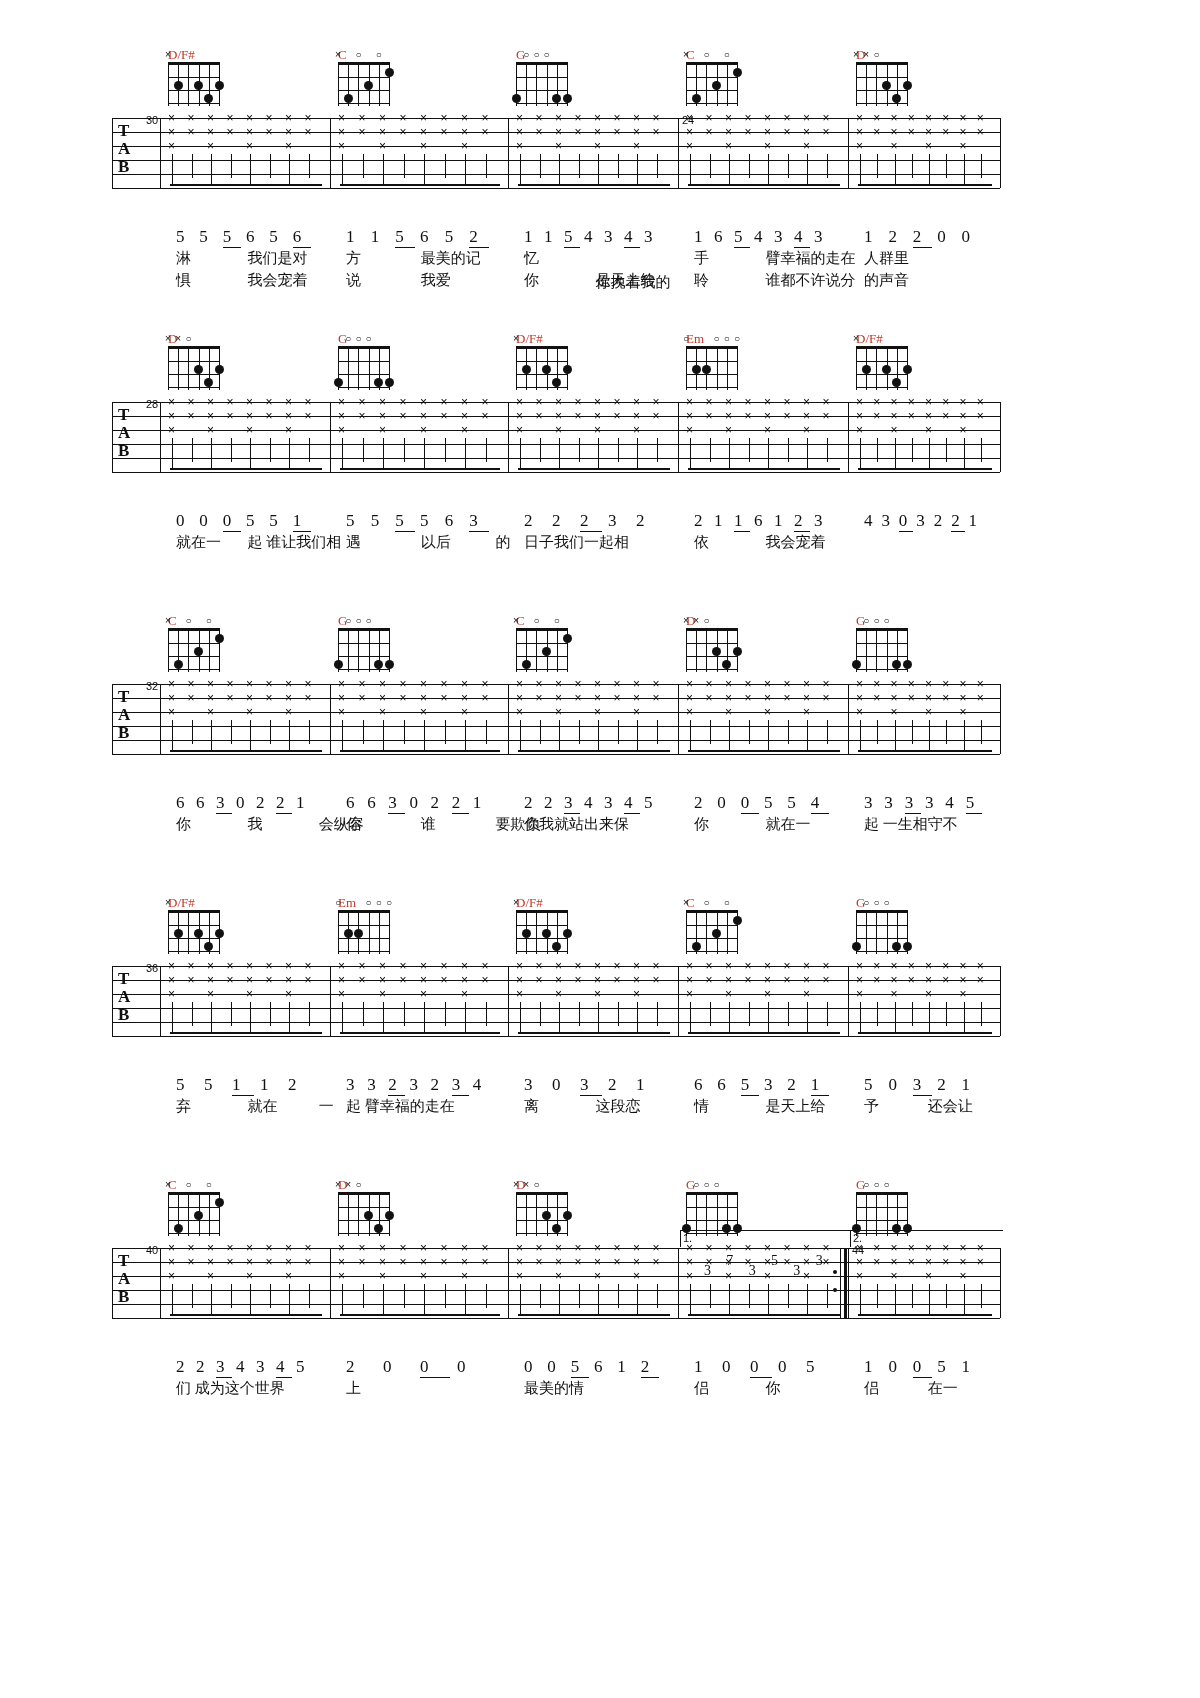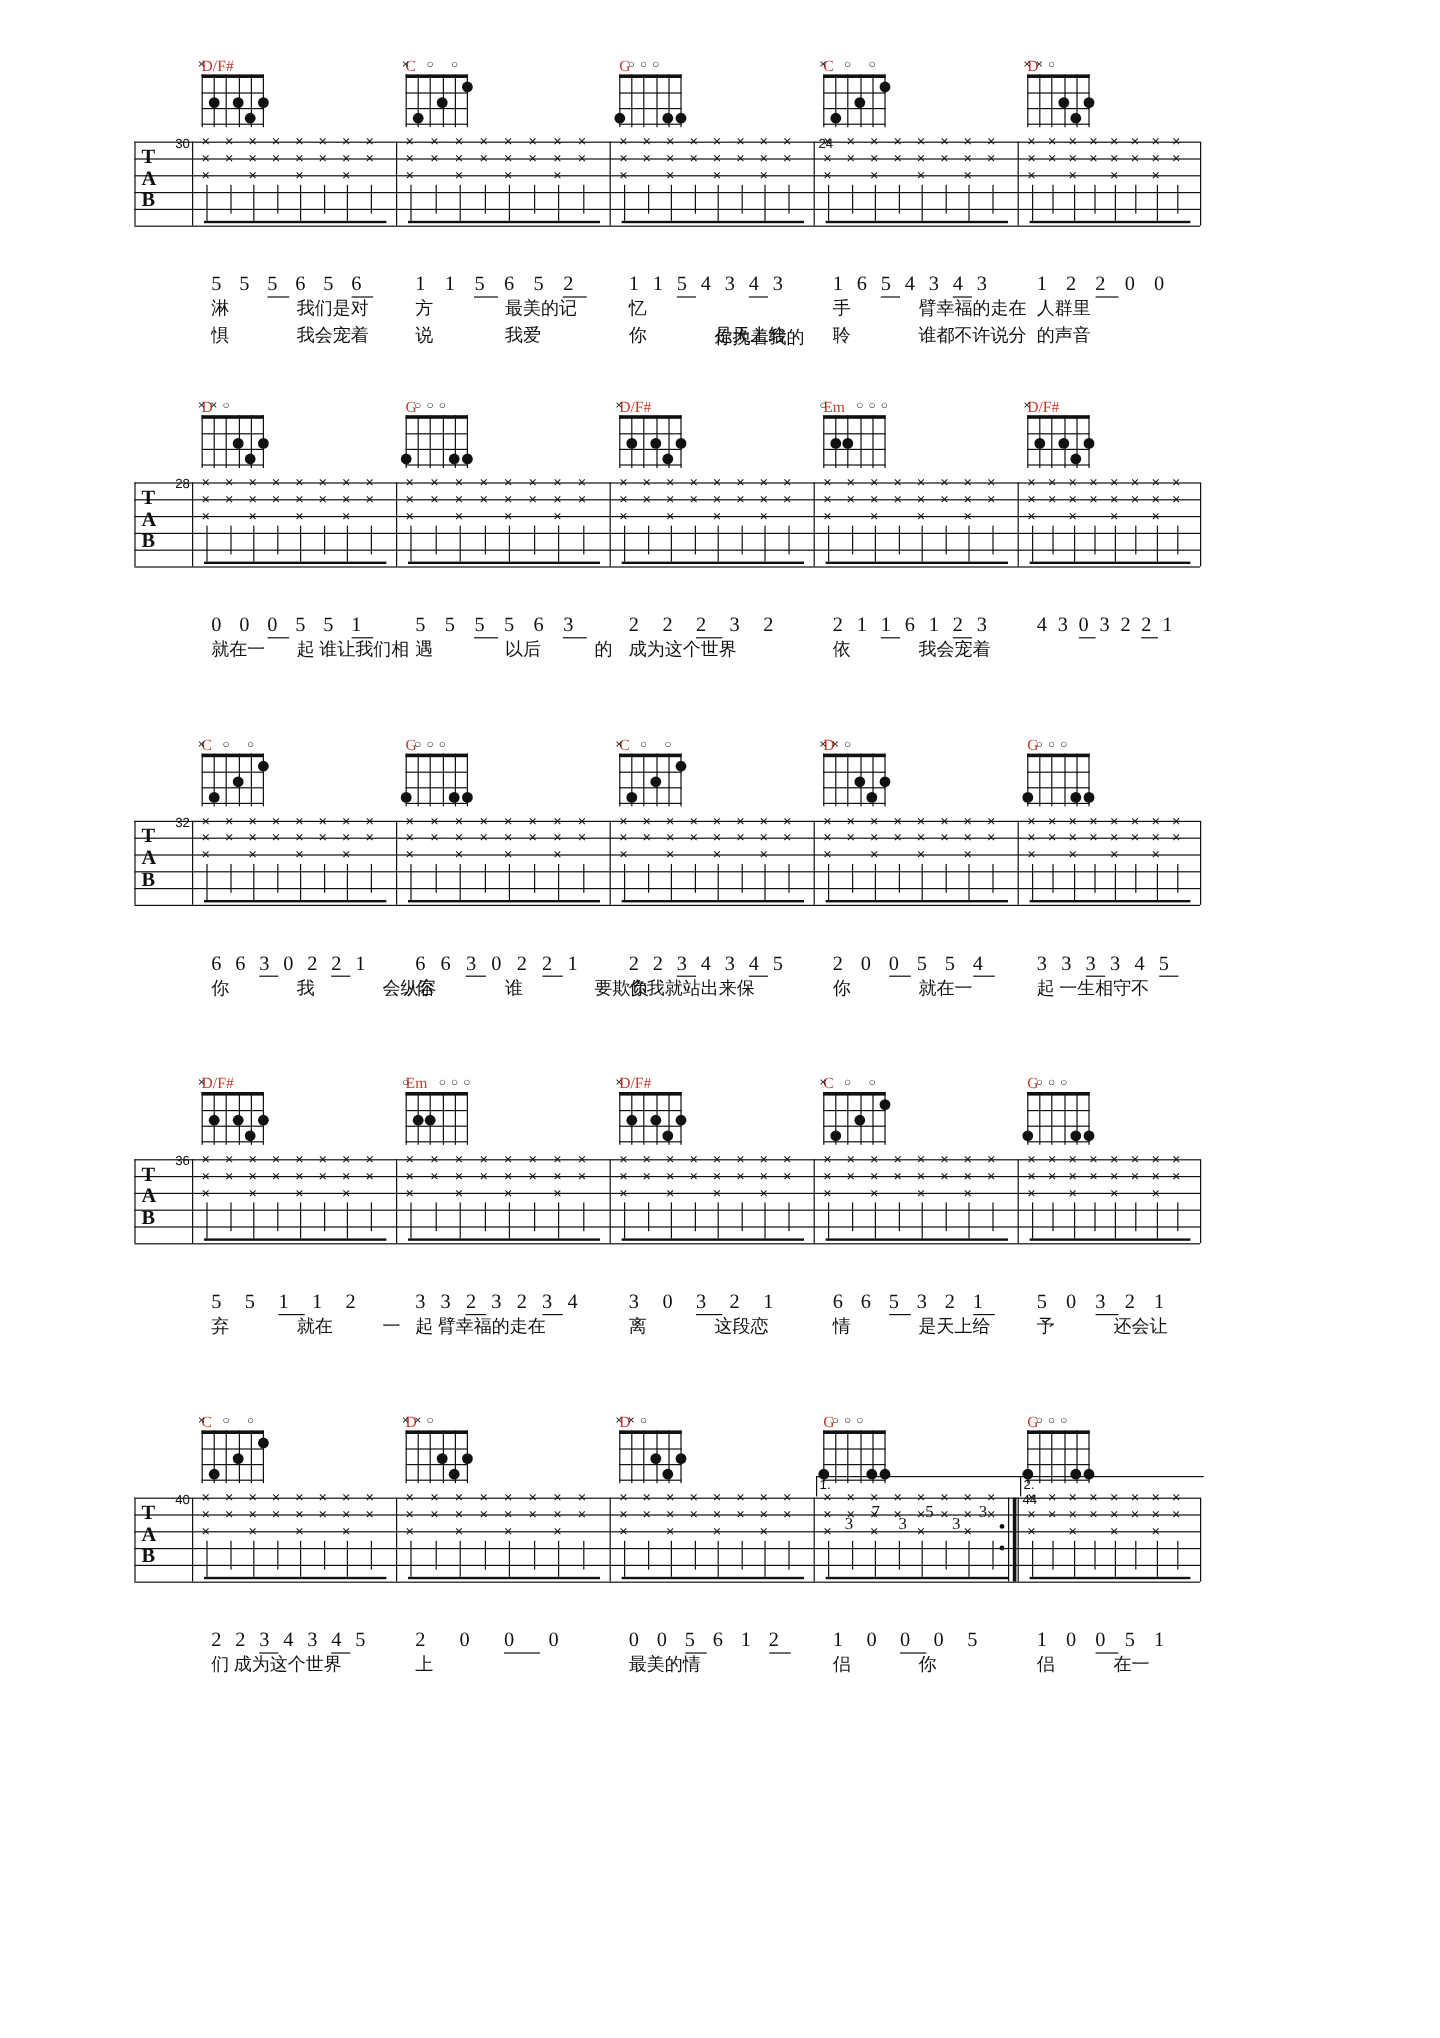--- a/index.html
+++ b/index.html
@@ -595,21 +595,21 @@
     <div class="xmark" style="left:652.5px;top:396px;">×</div>
     <div class="xmark" style="left:652.5px;top:410px;">×</div>
     <div class="stem" style="left:656.5px;top:438px;height:24px;"></div>
     <div class="beam" style="left:518px;top:468px;width:152px;"></div>
     <div class="num" style="left:524px;top:512px;">2</div>
     <div class="num" style="left:552px;top:512px;">2</div>
     <div class="num" style="left:580px;top:512px;">2</div>
     <div class="under" style="left:580px;top:531px;width:22.400000000000002px;"></div>
     <div class="num" style="left:608px;top:512px;">3</div>
     <div class="num" style="left:636px;top:512px;">2</div>
-    <div class="lyr" style="left:524px;top:534px;">成为这个世界</div>
+    <div class="lyr" style="left:524px;top:534px;">日子我们一起相</div>
     <div class="xmark" style="left:686px;top:396px;">×</div>
     <div class="xmark" style="left:686px;top:410px;">×</div>
     <div class="xmark" style="left:686px;top:424px;">×</div>
     <div class="stem" style="left:690px;top:438px;height:30px;"></div>
     <div class="xmark" style="left:705.5px;top:396px;">×</div>
     <div class="xmark" style="left:705.5px;top:410px;">×</div>
     <div class="stem" style="left:709.5px;top:438px;height:24px;"></div>
     <div class="xmark" style="left:725px;top:396px;">×</div>
     <div class="xmark" style="left:725px;top:410px;">×</div>
     <div class="xmark" style="left:725px;top:424px;">×</div>

